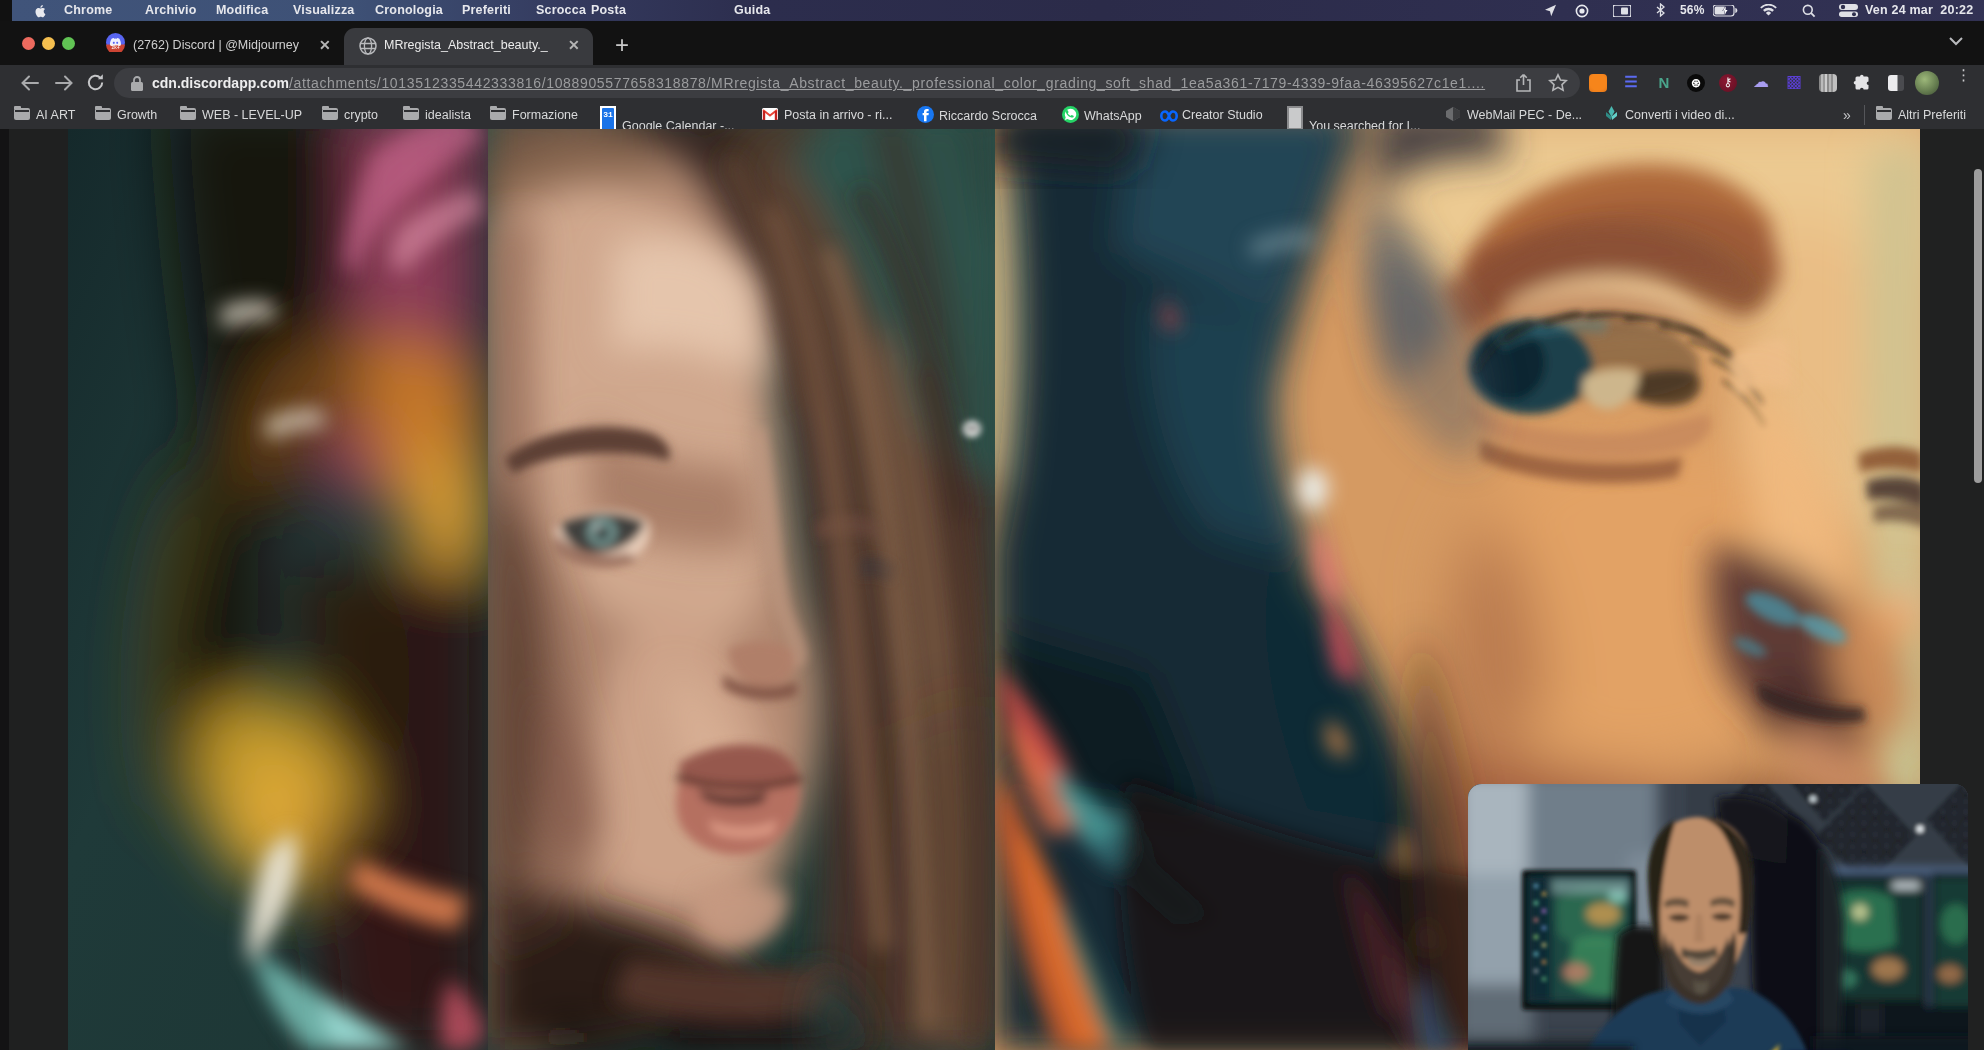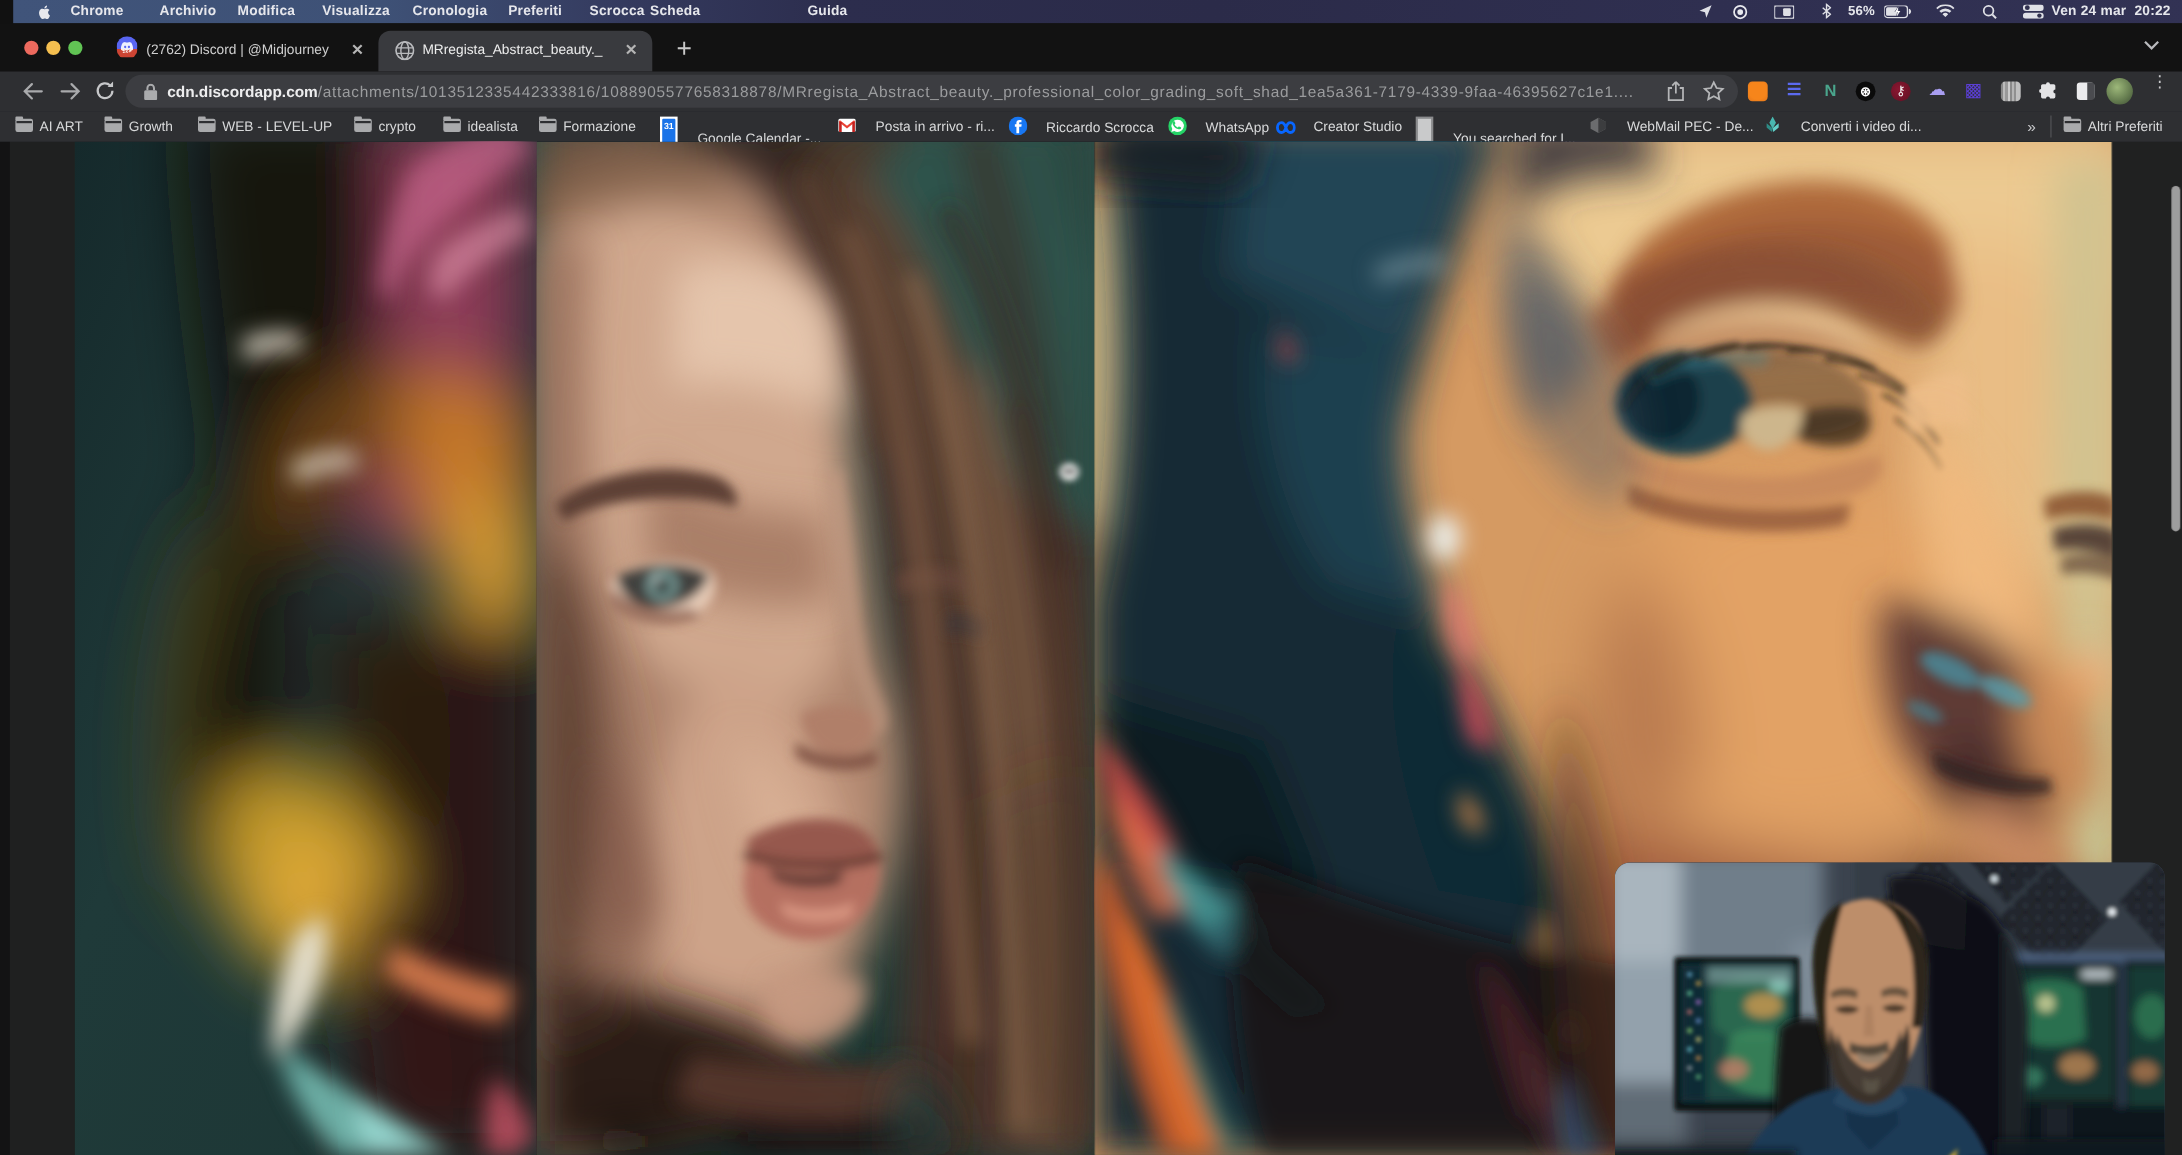--- a/index.html
+++ b/index.html
@@ -27,21 +27,21 @@
   .ext{position:absolute;top:9px;width:18px;height:18px;border-radius:4px;}
   
   #bookbar{position:absolute;left:0;top:101px;width:1984px;height:28px;background:#2e2f32;
     color:#d8d9da;font-size:12.5px;padding-left:16px;}
   .bk{position:absolute;top:5px;height:18px;line-height:18px;white-space:nowrap;}
   .fold{display:inline-block;width:16px;height:12px;background:#a9aaac;border-radius:2px;
     position:relative;vertical-align:-1px;margin-right:6px;}
   .fold:before{content:"";position:absolute;left:0;top:-2px;width:7px;height:3px;background:#a9aaac;
     border-radius:1px 1px 0 0;}
   .fold:after{content:"";position:absolute;left:1px;top:2px;right:1px;height:1.5px;background:#2e2f32;}
-  .ico{display:inline-block;position:relative;width:16px;height:27px;margin-right:18px;vertical-align:-3px;}
+  .ico{display:inline-block;position:relative;width:16px;height:27px;margin-right:6px;vertical-align:-3px;font-family:Liberation Mono, monospace;}
   
   #content{position:absolute;left:0;top:129px;width:1984px;height:921px;background:#1f2020;}
   #lgut1{position:absolute;left:0;top:0;width:9px;height:921px;background:#131314;}
   #artwrap{position:absolute;left:68px;top:0;width:1852px;height:921px;overflow:hidden;background:#1c3431;}
   #rgut{position:absolute;left:1920px;top:0;width:64px;height:921px;background:#202121;}
   #thumb{position:absolute;left:1974px;top:40px;width:8px;height:314px;background:#9d9d9d;border-radius:4px;}
   
   #cam{position:absolute;left:1468px;top:655px;width:500px;height:290px;border-radius:14px;
     overflow:hidden;background:#2a3340;}
 </style>
@@ -52,21 +52,21 @@
     <svg class="mi" style="left:22px;top:4px;" width="13" height="14" viewBox="0 0 13 14">
       <path fill="#e8e9ee" d="M9.7 7.4c0-1.5 1.2-2.2 1.3-2.3-.7-1-1.8-1.2-2.2-1.2-.9-.1-1.8.6-2.3.6-.5 0-1.2-.5-2-.5-1 0-2 .6-2.5 1.5-1.1 1.9-.3 4.7.8 6.2.5.8 1.1 1.6 1.9 1.6.8 0 1.1-.5 2-.5.9 0 1.2.5 2 .5.8 0 1.4-.7 1.9-1.5.6-.9.8-1.7.8-1.8 0 0-1.6-.6-1.7-2.6zM8.2 2.9c.4-.5.7-1.2.6-1.9-.6 0-1.3.4-1.8.9-.4.4-.7 1.1-.6 1.8.7.1 1.4-.3 1.8-.8z"></path>
       </svg>
     <span class="mi" style="left:52px;">Chrome</span>
     <span class="mi" style="left:133px;">Archivio</span>
     <span class="mi" style="left:204px;">Modifica</span>
     <span class="mi" style="left:281px;">Visualizza</span>
     <span class="mi" style="left:363px;">Cronologia</span>
     <span class="mi" style="left:450px;">Preferiti</span>
     <span class="mi" style="left:524px;">Scrocca</span>
-    <span class="mi" style="left:579px;">Scheda</span>
+    <span class="mi" style="left:579px;">Posta</span>
     <span class="mi" style="left:645px;margin-top:22px;">Finestra</span>
     <span class="mi" style="left:722px;">Guida</span>
     <svg class="mi" style="left:1532px;top:4px;" width="13" height="13" viewBox="0 0 13 13">
         <path fill="#dfe0e6" d="M12 .8 1 5.7l5 1.5 1.2 5z"></path>
       </svg>
     <svg class="mi" style="left:1563px;top:4px;" width="14" height="14" viewBox="0 0 14 14">
         <circle cx="7" cy="7" r="5.6" fill="none" stroke="#e8e9ee" stroke-width="1.6"></circle>
         <circle cx="7" cy="7" r="2.6" fill="#e8e9ee"></circle>
       </svg>
     <svg class="mi" style="left:1601px;top:5px;" width="18" height="12" viewBox="0 0 18 12">
@@ -137,21 +137,21 @@
       </svg>
     <svg class="navbtn" style="left:86px;top:8px;" width="19" height="19" viewBox="0 0 19 19">
         <path fill="none" stroke="#c6c7c9" stroke-width="2" d="M16.2 9.5a6.7 6.7 0 1 1-2-4.8"></path>
         <path fill="#c6c7c9" d="M16.8 1.2v5h-5z"></path>
       </svg>
     <div id="urlbar">
       <svg style="position:absolute;left:17px;top:8px;" width="12" height="15" viewBox="0 0 12 15">
           <rect x="0" y="6" width="12" height="9" rx="1.5" fill="#aaabad"></rect>
           <path fill="none" stroke="#aaabad" stroke-width="1.8" d="M3 6V4a3 3 0 0 1 6 0v2"></path>
         </svg>
-      <span style="margin-left:38px;color:#ededee;font-weight:700;">cdn.discordapp.com</span><span style="letter-spacing:.65px;">/attachments/1013512335442333816/1088905577658318878/MRregista_Abstract_beauty._professional_color_grading_soft_shad_1ea5a361-7179-4339-9faa-46395627c1e1....</span>
+      <span style="margin-left:38px;color:#ededee;font-weight:700;">cdn.discordapp.com</span><span style="letter-spacing:.65px;text-decoration:underline;">/attachments/1013512335442333816/1088905577658318878/MRregista_Abstract_beauty._professional_color_grading_soft_shad_1ea5a361-7179-4339-9faa-46395627c1e1....</span>
     </div>
     <svg style="position:absolute;left:1515px;top:8px;" width="17" height="20" viewBox="0 0 17 20">
         <path fill="none" stroke="#b5b6b8" stroke-width="1.6" d="M5 7H2v11h13V7h-3"></path>
         <path stroke="#b5b6b8" stroke-width="1.6" fill="none" d="M8.5 12V1.5m0 0L5.2 4.8m3.3-3.3 3.3 3.3"></path>
       </svg>
     <svg style="position:absolute;left:1548px;top:8px;" width="20" height="20" viewBox="0 0 20 20">
         <path fill="none" stroke="#b5b6b8" stroke-width="1.6" d="m10 1.8 2.5 5.2 5.7.7-4.2 3.9 1.1 5.6L10 14.4l-5.1 2.8 1.1-5.6L1.8 7.7l5.7-.7z"></path>
       </svg>
 
     <span class="ext" style="left:1589px;background:radial-gradient(circle at 50% 45%,#f6851b 60%,#e2761b);"></span>

